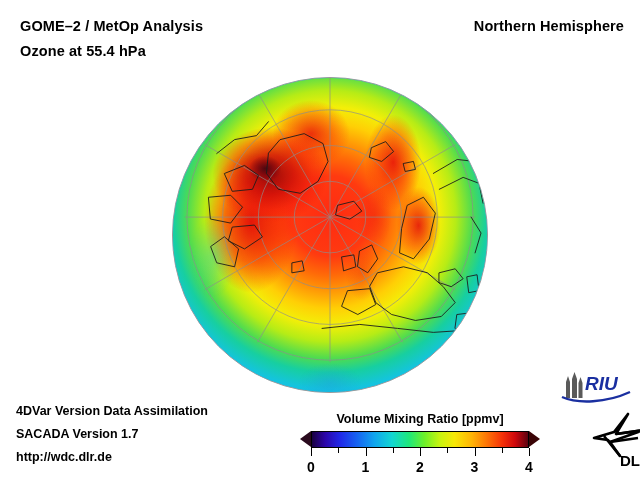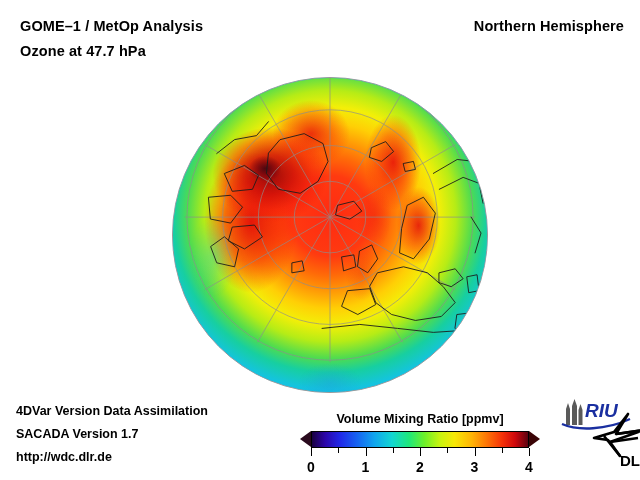--- a/index.html
+++ b/index.html
@@ -212,36 +212,35 @@
     white-space: nowrap;
   }
 
   
   #riu-logo {
     position: absolute;
     left: 560px;
     top: 370px;
     width: 74px;
     height: 36px;
-    margin-top: 27px;
   }
   #dlr-logo {
     position: absolute;
     left: 590px;
     top: 412px;
     width: 74px;
     height: 58px;
   }
 </style>
 </head>
 <body>
 
 <div id="header-left">
-  <div class="hdr-line">GOME–1 / MetOp Analysis</div>
-  <div class="hdr-line">Ozone at 47.7 hPa</div>
+  <div class="hdr-line">GOME–2 / MetOp Analysis</div>
+  <div class="hdr-line">Ozone at 55.4 hPa</div>
 </div>
 
 <div id="header-right">
   <div class="hdr-line">Northern Hemisphere</div>
 </div>
 
 <div id="globe-wrap">
   <div id="globe">
     <div class="ozfield" id="oz-base"></div>
     <div class="ozfield" id="oz-b1"></div>

